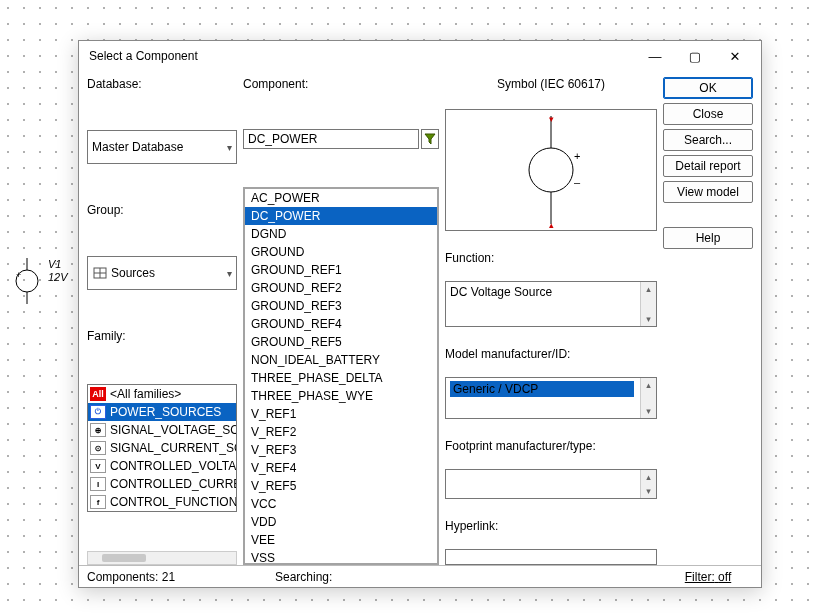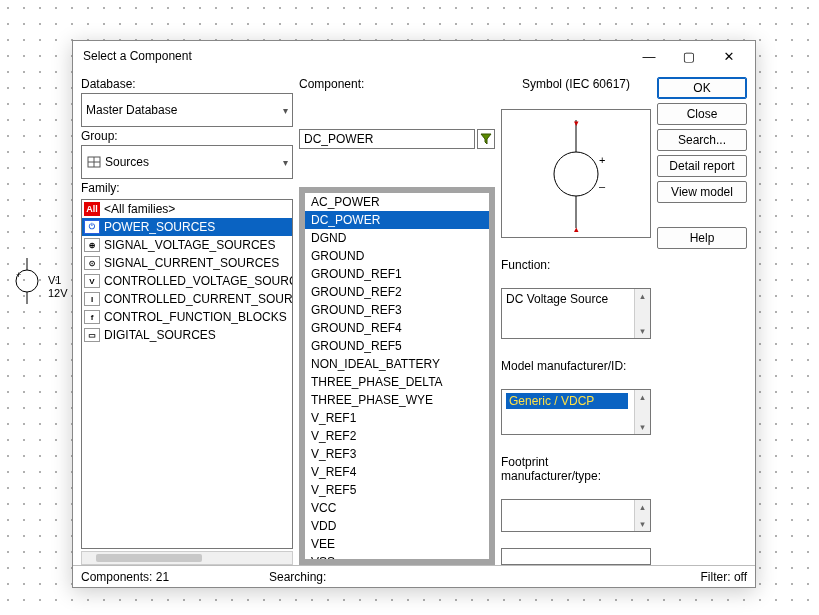--- a/index.html
+++ b/index.html
@@ -19,25 +19,25 @@
     background-size: 16px 16px;
   }
   .placed-comp {
     position: absolute;
     left: 10px; top: 258px;
     font-size: 11px;
     color: #000;
     line-height: 13px;
   }
   .placed-comp svg { vertical-align: middle; }
-  .placed-txt { position:absolute; left:38px; top:16px; white-space:pre; }
+  .placed-txt { position:absolute; left:38px; top:0; white-space:pre;font-style:italic; }
 
   .dialog {
     position: absolute;
-    left: 72px; top: 40px;
+    left: 78px; top: 40px;
     width: 684px; height: 548px;
     background: #fff;
     border: 1px solid #888;
     box-shadow: 0 4px 20px rgba(0,0,0,.2);
     display: flex;
     flex-direction: column;
   }
   .titlebar {
     height: 30px;
     display: flex; align-items: center;
@@ -51,21 +51,21 @@
     font-size: 13px;
   }
 
   .body {
     flex: 1;
     display: flex;
     gap: 6px;
     padding: 4px 8px 0 8px;
     min-height: 0;
   }
-  .col-left   { width: 212px; display:flex; flex-direction:column; }
+  .col-left   { width: 150px; display:flex; flex-direction:column;gap:37px; }
   .col-mid    { width: 196px; display:flex; flex-direction:column;gap:36px; }
   .col-right  { flex:1; display:flex; flex-direction:column; gap:16px; min-width:0;}
   .col-btns   { width: 90px; display:flex; flex-direction:column; gap:4px; padding-top:2px;}
 
   .lbl { margin: 2px 0 2px 0; }
   .select {
     height: 20px;
     border: 1px solid #767676;
     background: #fff;
     display:flex; align-items:center;
@@ -112,21 +112,21 @@
     height:14px; margin-top:2px;
     background:#f0f0f0; border:1px solid #ccc;
     position:relative;
   }
   .hscroll::before {
     content:""; position:absolute; left:14px; right:90px; top:2px; bottom:2px;
     background:#c8c8c8; border-radius:2px;
   }
 
   .comp-list {
-    flex:1; border:6px solid #a3a3a3; background:#fff;
+    flex:1; border:2px solid #a3a3a3; background:#fff;
     overflow:auto; margin-top:2px;
   }
   .comp-row { height:18px; padding: 0 6px; display:flex; align-items:center; white-space:nowrap;}
   .comp-row.sel { background:#0a63c2; color:#fff;}
 
   .filter-icon {
     width:18px; height:20px; border:1px solid #767676;
     display:flex; align-items:center; justify-content:center;
     background:#fff;
   }
@@ -147,39 +147,39 @@
   .box-func { height:56px; }
   .box-mm   { height:52px; }
   .box-fp   { height:36px; }
   .box-hl   { height:18px; }
   .info-box .v-scroll {
     position:absolute; right:0; top:0; bottom:0; width:16px;
     background:#f0f0f0; border-left:1px solid #ccc;
     display:flex; flex-direction:column; justify-content:space-between; align-items:center;
     font-size:9px; color:#666; padding:2px 0;
   }
-  .mm-item { background:#0a63c2; color:#fde047; padding:1px 3px; display:inline-block; width:calc(100% - 18px);}
+  .mm-item { background:#0a63c2; color:#000000; padding:1px 3px; display:inline-block; width:calc(100% - 18px);}
 
   .btn {
     height:22px;
     border:1px solid #767676; background:#fdfdfd;
     border-radius:2px; font-size:12px;
     display:flex; align-items:center; justify-content:center;
   }
   .btn.default { border:1px solid #0a63c2; box-shadow:inset 0 0 0 1px #0a63c2;}
 
   .statusbar {
     height:22px; border-top:1px solid #bbb;
     display:flex; align-items:center;
     font-size:12px;
     padding:0 8px;
   }
   .statusbar .s-left { width:188px; }
   .statusbar .s-mid  { flex:1; }
-  .statusbar .s-right{ width:90px; text-align:right;}
+  .statusbar .s-right{ width:90px; text-align:center;text-decoration:underline;}
   .col-mid .input-row { display:flex; gap:2px; }
   .col-mid .input-row .txtinput { flex:1; }
 </style>
 </head>
 <body>
 
 <div class="canvas"></div>
 
 <div class="placed-comp">
   <svg width="34" height="46" viewBox="0 0 34 46">
@@ -328,20 +328,21 @@
       </div>
 
       <div class="sec-label">Footprint manufacturer/type:</div>
       <div class="info-box box-fp">
         <div class="v-scroll">
             <span>▴</span>
             <span>▾</span>
           </div>
       </div>
 
+      <div class="sec-label">Hyperlink:</div>
       <div class="info-box box-hl"></div>
     </div>
 
     <div class="col-btns">
       <div class="btn default">OK</div>
       <div class="btn">Close</div>
       <div class="btn">Search...</div>
       <div class="btn">Detail report</div>
       <div class="btn">View model</div>
       <div style="height:16px"></div>

